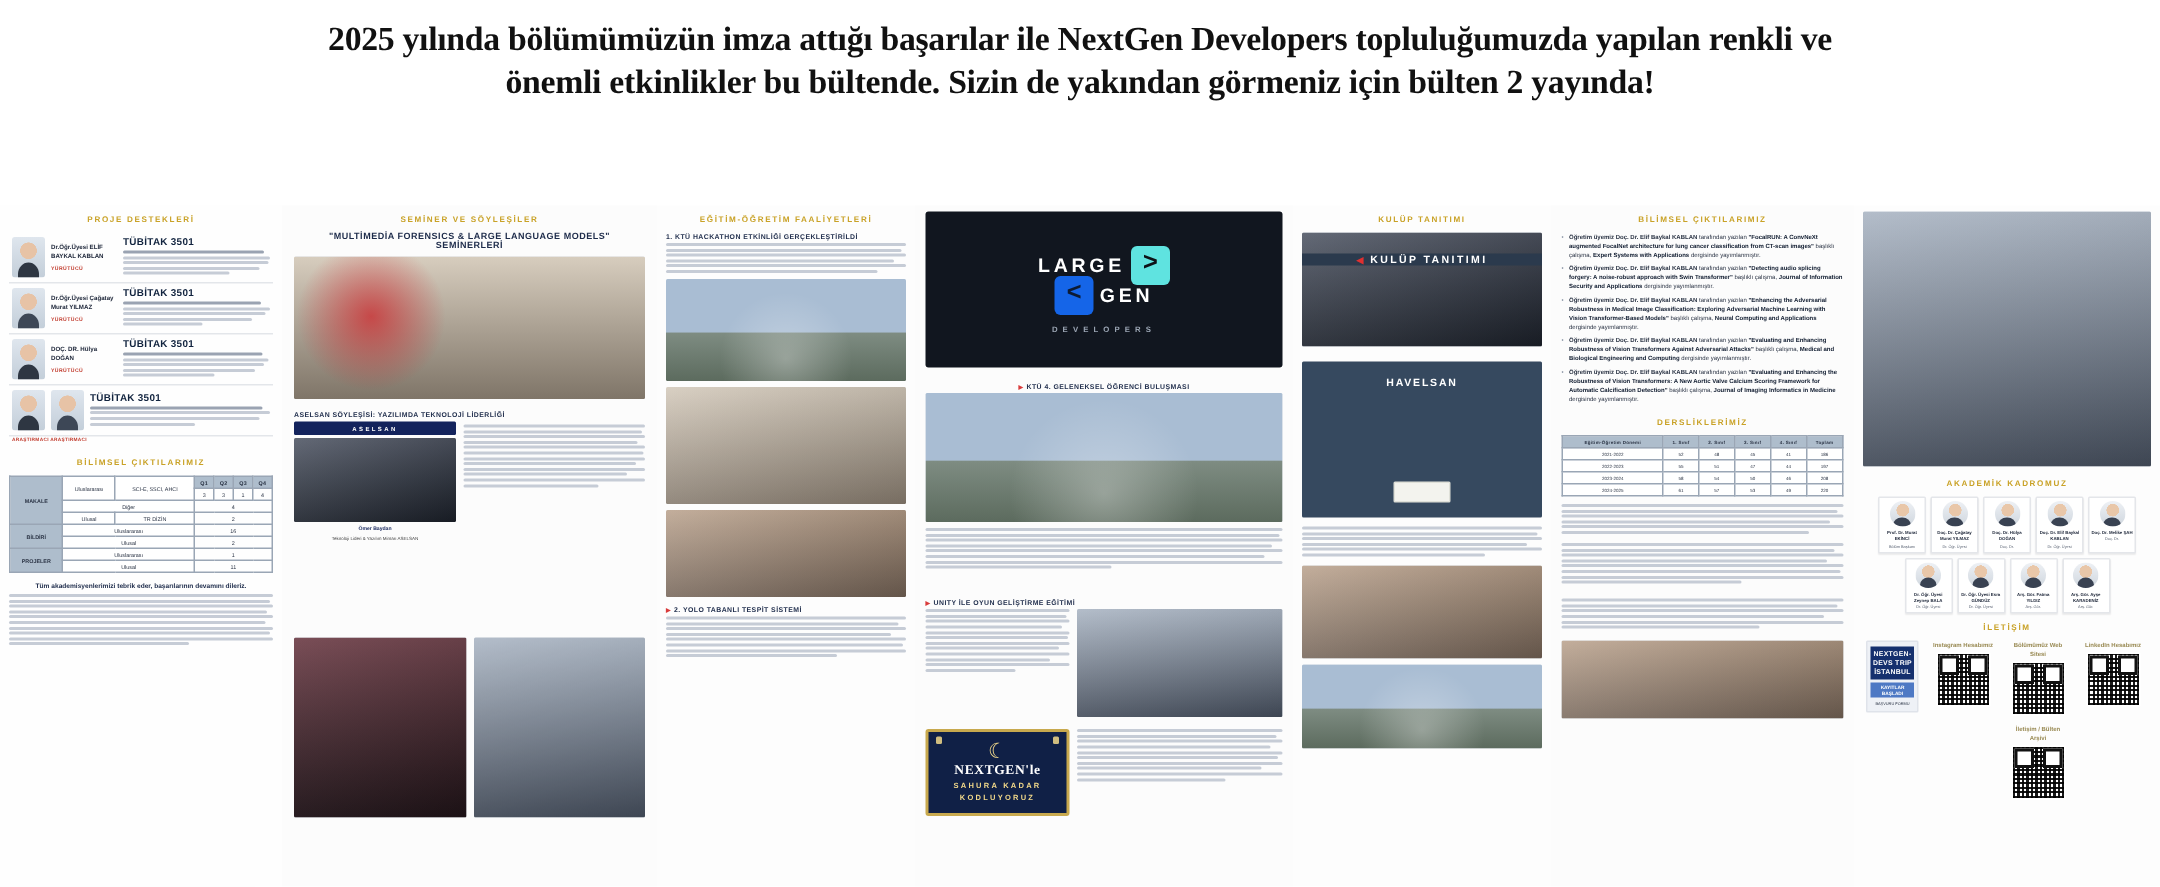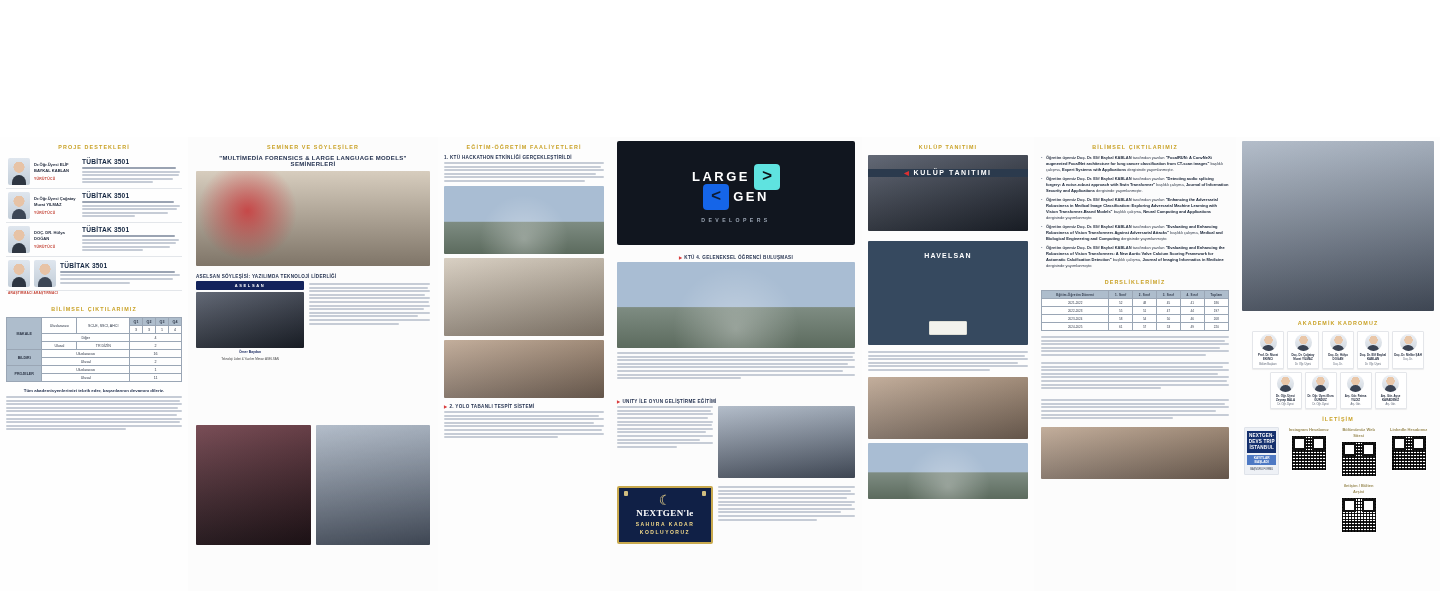--- a/index.html
+++ b/index.html
@@ -325,20 +325,24 @@
   }
   .bullet::before {
     content:"\2022"; position:absolute; left:0; top:0; color:#7b8799;
   }
   .bullet b { color:#101c30; }
 </style>
 </head>
 <body>
 
 <div class="header">
+  <div class="subtitle">
+    <div>2025 yılında bölümümüzün imza attığı başarılar ile NextGen Developers topluluğumuzda yapılan renkli ve</div>
+    <div>önemli etkinlikler bu bültende. Sizin de yakından görmeniz için bülten 2 yayında!</div>
+  </div>
 </div>
 
 <div class="poster">
 
   <div class="col c1">
     <div class="sec-head gold">PROJE DESTEKLERİ</div>
 
     <div class="rcard">
       <div class="avatar f"></div>
       <div class="rname">

